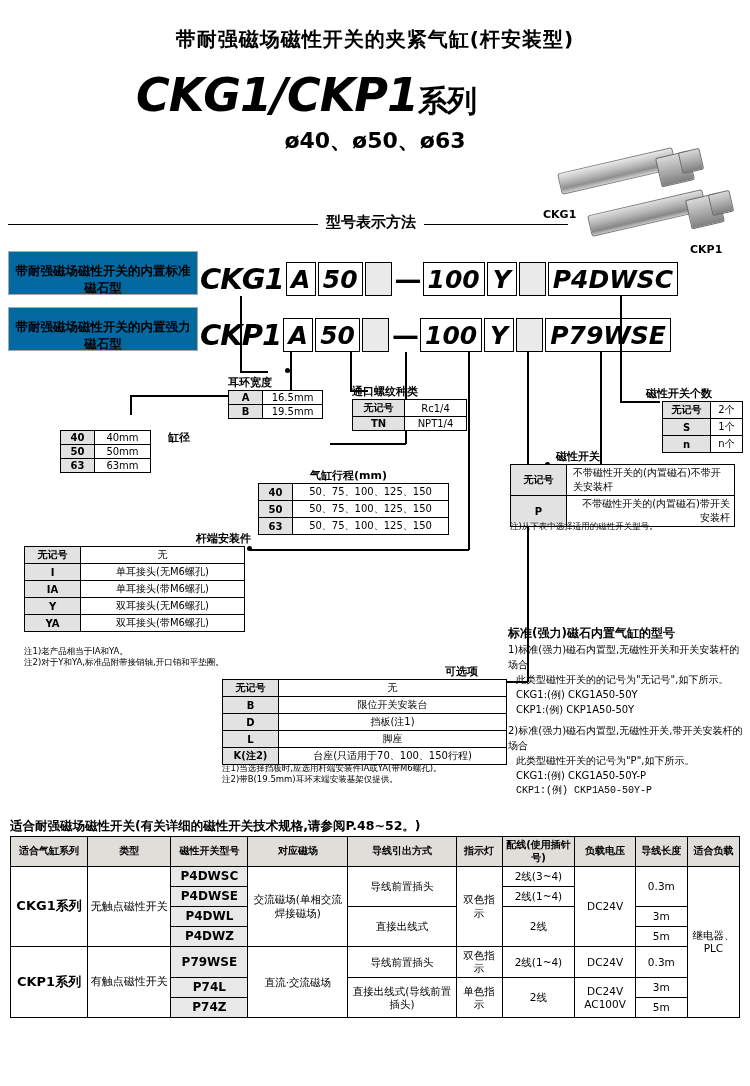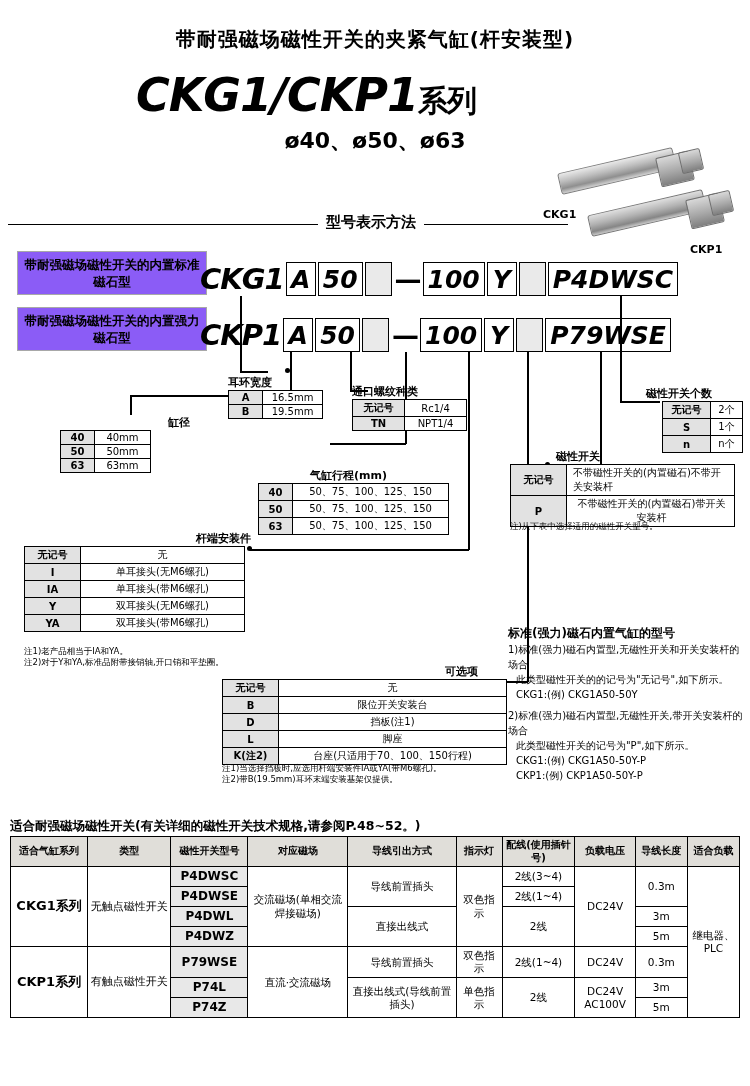--- a/index.html
+++ b/index.html
@@ -57,23 +57,23 @@
   .md-line {
     position: absolute; top: 224px; left: 8px; width: 560px; height: 1px; background: #000;
   }
   .md-title {
     position: absolute; top: 213px; left: 318px; background: #fff; padding: 0 8px;
     font-size: 15px; font-weight: bold;
   }
 
   
   .callout {
-    position: absolute; background: #8b5cf6; border: 1px solid #a8a8a8;
-    font-size: 12.5px; font-weight: bold; line-height: 1.35; padding: 5px 6px;
-    width: 190px; text-align: center; margin-left: 9px;
+    position: absolute; background: #0369a1; border: 1px solid #a8a8a8;
+    font-size: 12.5px; font-weight: bold; line-height: 1.35; padding: 11px 6px;
+    width: 190px; text-align: center;
   }
   .callout.c1 { top: 251px; left: 8px; height: 44px; }
   .callout.c2 { top: 307px; left: 8px; height: 44px; }
 
   
   .coderow { position: absolute; height: 34px; display: flex; align-items: center; }
   .coderow.r1 { top: 262px; left: 200px; }
   .coderow.r2 { top: 318px; left: 200px; }
   .cbig {
     font-size: 29px; font-weight: bold; font-style: italic; letter-spacing: -1px;
@@ -207,21 +207,21 @@
         <td style="width:60px;">16.5mm</td>
       </tr>
       <tr>
         <th>B</th>
         <td>19.5mm</td>
       </tr>
     </tbody>
       </table>
   </div>
 
-  <div class="tlabel" style="left:168px; top:415px;font-family:Liberation Mono, monospace;">缸径</div>
+  <div class="tlabel" style="left:168px; top:430px;font-family:Liberation Mono, monospace;">缸径</div>
   <div class="tbl" style="left:60px; top:430px;">
     <table class="t">
       <tbody>
           <tr>
         <th style="width:34px;">40</th>
         <td style="width:56px;">40mm</td>
       </tr>
       <tr>
         <th>50</th>
         <td>50mm</td>
@@ -353,36 +353,37 @@
   <div class="tlabel" style="left:556px; top:449px;">磁性开关</div>
   <div class="tbl" style="left:510px; top:464px;">
     <table class="t">
       <tbody>
           <tr>
         <th style="width:56px;">无记号</th>
         <td style="width:168px; text-align:left; padding-left:6px;">不带磁性开关的(内置磁石)不带开关安装杆</td>
       </tr>
       <tr>
         <th>P</th>
-        <td style="text-align:center; padding-left:6px;">不带磁性开关的(内置磁石)带开关安装杆</td>
+        <td style="text-align:right; padding-left:6px;">不带磁性开关的(内置磁石)带开关安装杆</td>
       </tr>
     </tbody>
       </table>
   </div>
   <div class="note" style="position:absolute; left:510px; top:521px;">注)从下表中选择适用的磁性开关型号。</div>
 
   <div class="rtext" style="left:508px; top:624px; width:238px;">
     <div class="h">标准(强力)磁石内置气缸的型号</div>
     <div>1)标准(强力)磁石内置型,无磁性开关和开关安装杆的场合</div>
     <div style="padding-left:8px;">此类型磁性开关的的记号为"无记号",如下所示。</div>
     <div style="padding-left:8px;">CKG1:(例) CKG1A50-50Y</div>
+    <div style="padding-left:8px;">CKP1:(例) CKP1A50-50Y</div>
     <div style="margin-top:6px;">2)标准(强力)磁石内置型,无磁性开关,带开关安装杆的场合</div>
     <div style="padding-left:8px;">此类型磁性开关的记号为"P",如下所示。</div>
     <div style="padding-left:8px;">CKG1:(例) CKG1A50-50Y-P</div>
-    <div style="padding-left:8px;">CKP1:(例) CKP1A50-50Y-P</div>
+    <div style="padding-left:8px;font-family:Liberation Mono, monospace;">CKP1:(例) CKP1A50-50Y-P</div>
   </div>
 
   <div class="bt-title">适合耐强磁场磁性开关(有关详细的磁性开关技术规格,请参阅P.48~52。)</div>
   <table class="big">
     <thead>
       <tr>
         <th style="width:74px;">适合气缸系列</th>
         <th style="width:80px;">类型</th>
         <th style="width:74px;">磁性开关型号</th>
         <th style="width:96px;">对应磁场</th>

